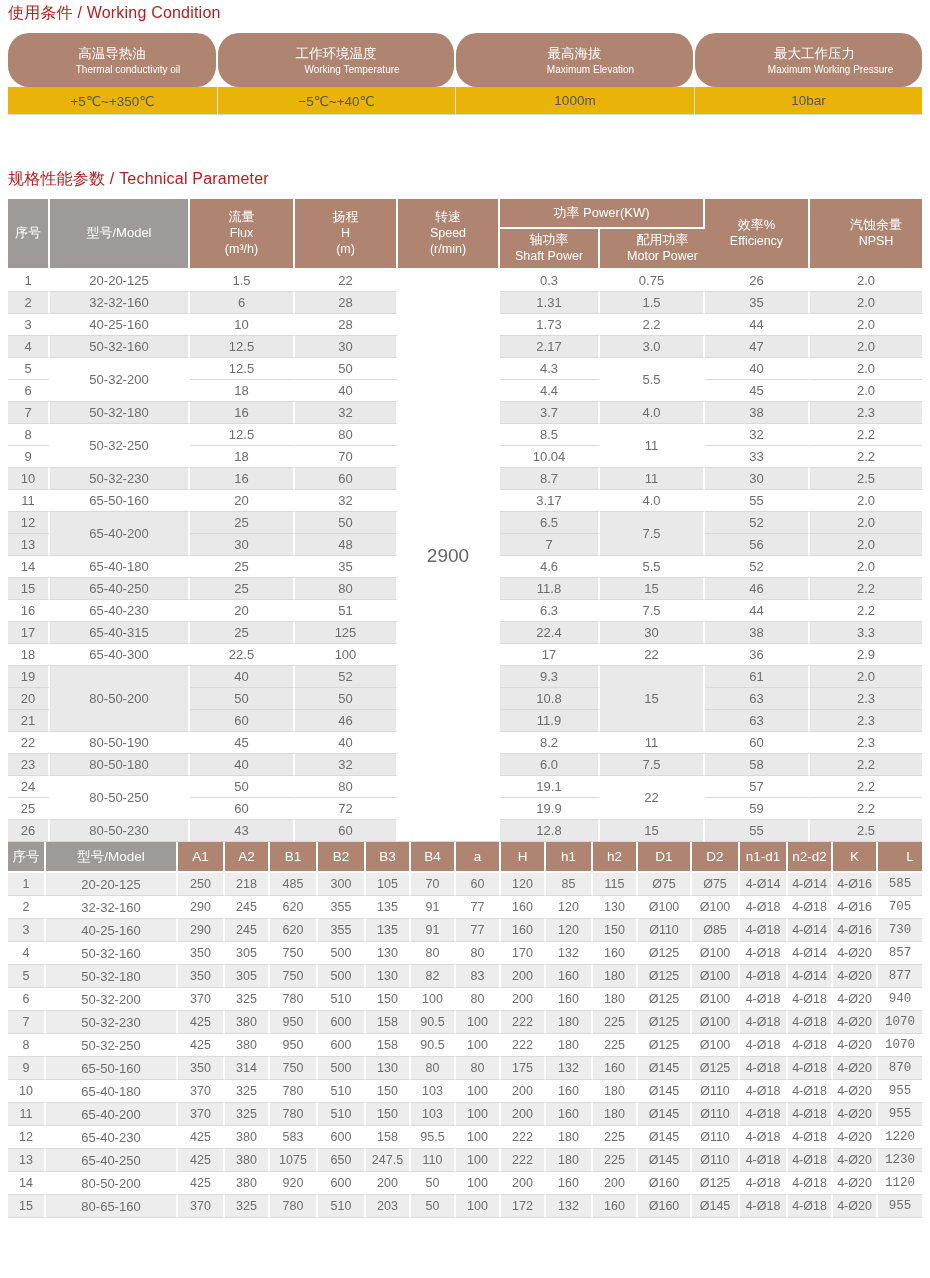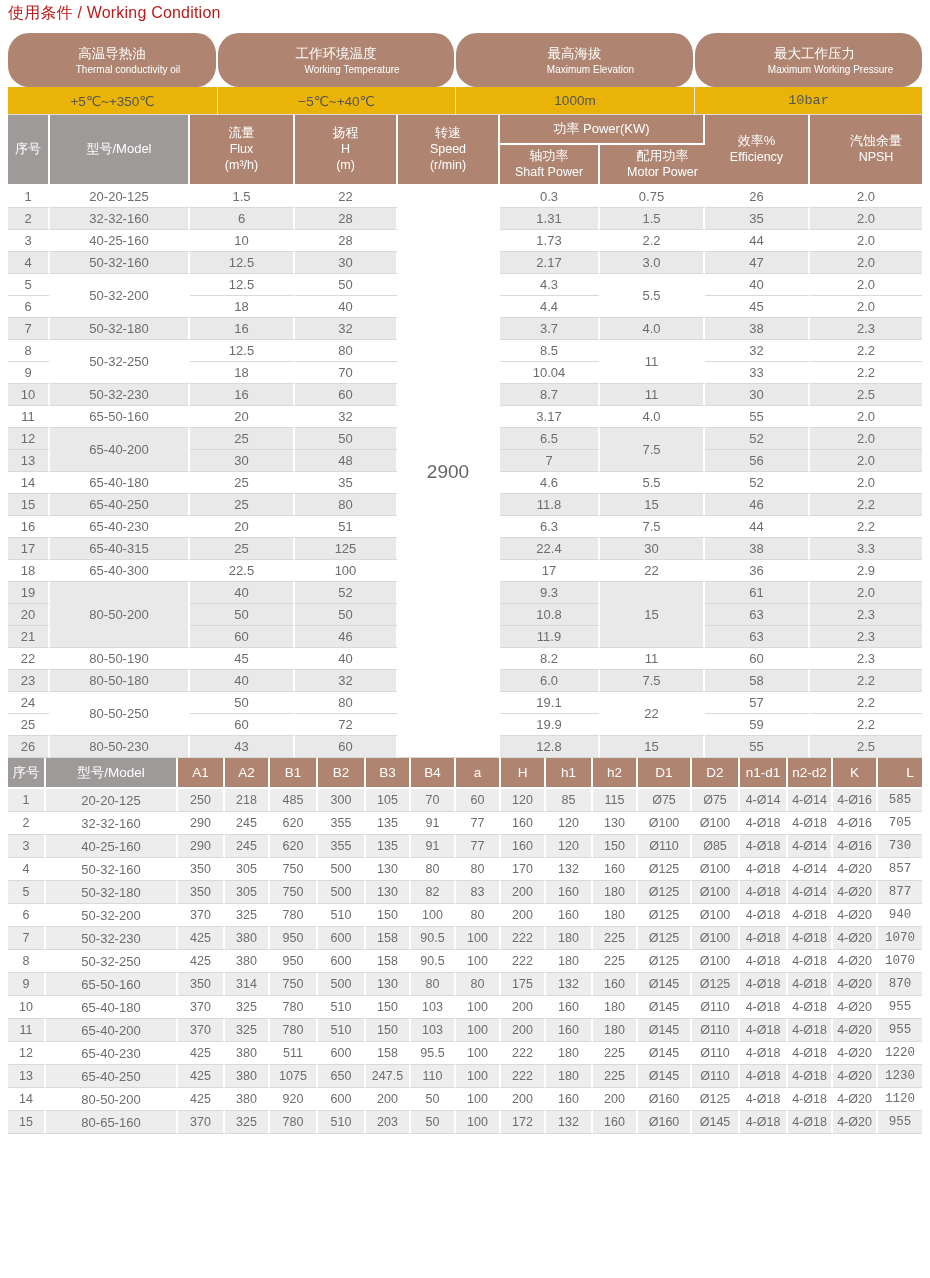--- a/index.html
+++ b/index.html
@@ -31,21 +31,21 @@
     background:var(--brown);color:#fff;font-weight:normal;height:54px;
     border-right:2px solid #fff;vertical-align:middle;text-align:center;padding:0;border-radius:21px;
   }
   .wc th:last-child{border-right:none;padding-left:12px;}
   .wc .zh{display:block;font-size:13.5px;line-height:1.45;}
   .wc .en{display:block;font-size:10px;line-height:1.25;margin-left:32px;}
   .wc td{
     height:27px;text-align:center;font-size:13.5px;color:#555;background:#eab308;
     border-right:1px solid #e4e4e4;border-bottom:1px solid var(--line);padding:0;
   }
-  .wc td:last-child{border-right:none;font-family:Liberation Mono, monospace;}
+  .wc td:last-child{border-right:none;}
 
   
   .tp th,.it th{
     background:var(--brown);color:#fff;font-weight:normal;text-align:center;
     border-right:2px solid #fff;border-bottom:2px solid #fff;
     vertical-align:middle;padding:1px 0;
   }
   .tp th:last-child,.it th:last-child{border-right:none;padding-left:20px;}
   .tp th.gh,.it th.gh{background:var(--hgray);}
   .tp .l1{display:block;font-size:13px;line-height:1.3;}
@@ -113,20 +113,21 @@
     <tbody>
       <tr>
         <td>+5℃~+350℃</td>
         <td>−5℃~+40℃</td>
         <td>1000m</td>
         <td>10bar</td>
       </tr>
     </tbody>
   </table>
 
+  <h2 class="section-title mt-tech">规格性能参数 / Technical Parameter</h2>
   <table class="tp">
     <colgroup>
       <col style="width:42px">
         <col style="width:140px">
         <col style="width:105px">
         <col style="width:103px">
         <col style="width:102px">
       <col style="width:100px">
         <col style="width:105px">
         <col style="width:105px">
@@ -693,21 +694,21 @@
           <td>4-Ø18</td>
           <td>4-Ø18</td>
           <td>4-Ø20</td>
           <td>955</td>
         </tr>
         <tr>
           <td class="c-no">12</td>
           <td class="c-model">65-40-230</td>
           <td>425</td>
           <td>380</td>
-          <td>511</td>
+          <td>583</td>
           <td>600</td>
           <td>158</td>
           <td>95.5</td>
           <td>100</td>
           <td>222</td>
           <td>180</td>
           <td>225</td>
           <td>Ø145</td>
           <td>Ø110</td>
           <td>4-Ø18</td>

